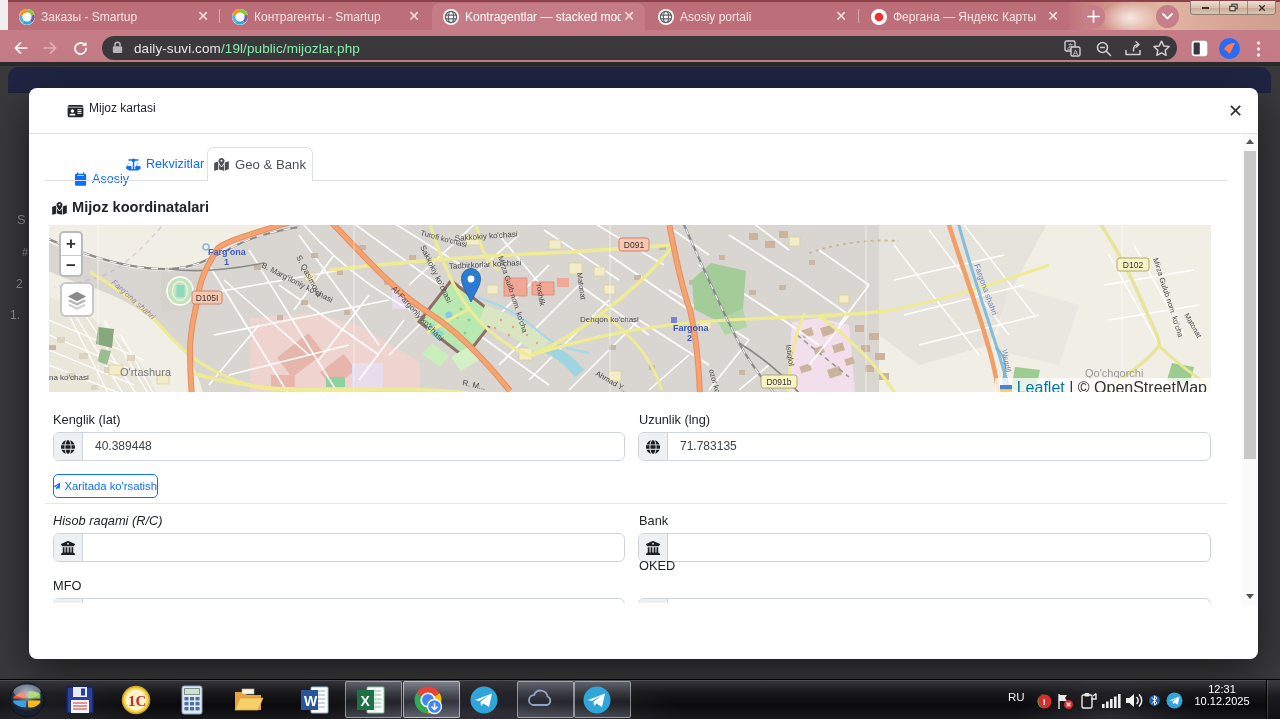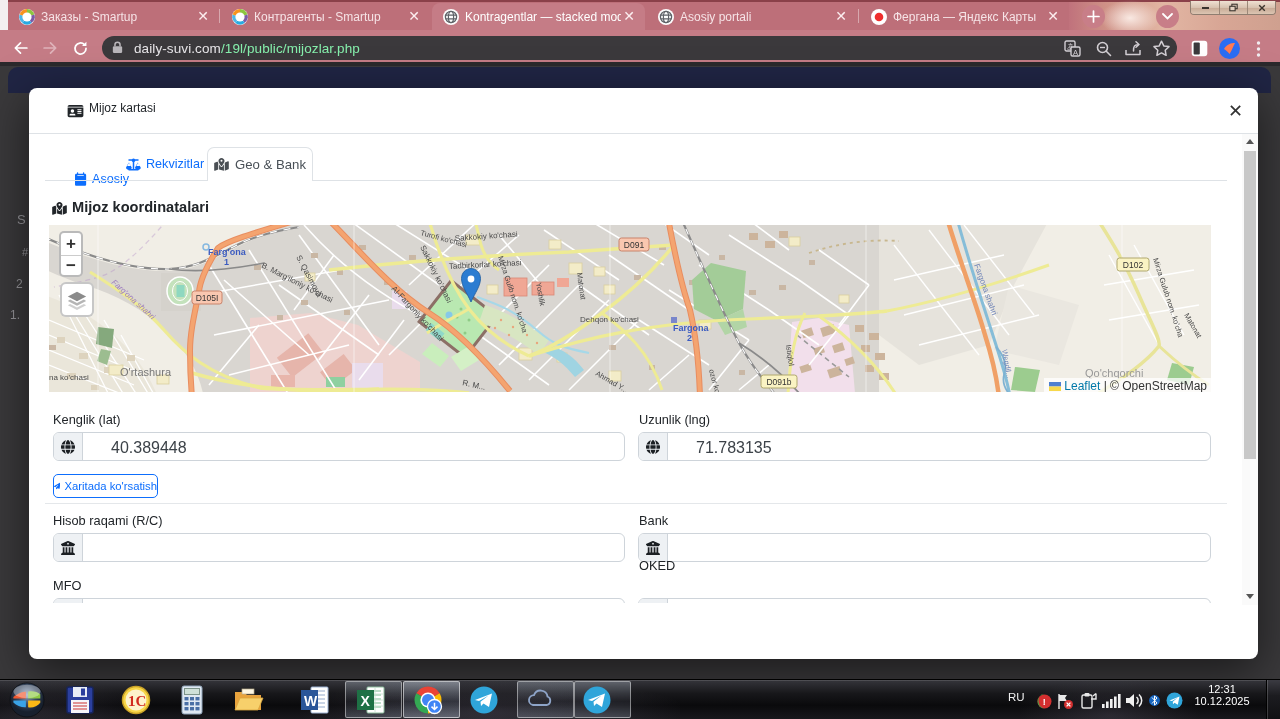--- a/index.html
+++ b/index.html
@@ -46,31 +46,31 @@
 .navtab { position:absolute; display:flex; align-items:center; gap:5px; color:#0d6efd; font-size:12.6px; }
 #tabactive { left:178px; top:13px; width:106px; height:34px; background:#fff; border:1px solid #dee2e6; border-bottom:none; border-radius:7px 7px 0 0; color:#495057; display:flex; align-items:center; justify-content:center; gap:6px; font-size:13.2px; }
 #tabline { left:16px; top:46px; width:1182px; height:1px; background:#dee2e6; }
 #tablinegap { left:179px; top:46px; width:104px; height:1px; background:#fff; }
 #geohead { position:absolute; left:23px; top:65px; display:flex; align-items:flex-end; gap:5px; font-weight:bold; font-size:14.6px; color:#212529; }
 
 
 .lbl { position:absolute; font-size:12.8px; color:#212529; }
 .igroup { position:absolute; height:29px; border:1px solid #ced4da; border-radius:6px; background:#fff; display:flex; }
 .iaddon { width:29px; background:#eef1f4; border-right:1px solid #ced4da; border-radius:5px 0 0 5px; display:flex; align-items:center; justify-content:center; }
-.ival { font-size:16px; color:#3c4248; padding:6px 0 0 28px; }
+.ival { font-size:12px; color:#3c4248; padding:6px 0 0 12px; }
 #xbtn { position:absolute; left:24px; top:340px; width:105px; height:24px; border:1px solid #0d6efd; border-radius:5px; color:#0d6efd; font-size:11.3px; display:flex; align-items:center; justify-content:center; gap:4px; white-space:nowrap; }
 .hr { position:absolute; height:1px; background:#e4e7ea; }
 
 
 #map { position:absolute; left:20px; top:91px; width:1162px; height:167px; background:#efece4; overflow:hidden; }
 #zoomctl { position:absolute; left:10px; top:6px; width:24px; height:46px; background:#fff; border:2px solid rgba(0,0,0,.27); border-radius:5px; }
 #zoomctl .zb { width:100%; height:22px; text-align:center; font-size:17px; font-weight:bold; color:#333; line-height:21px; }
 #zoomctl .zd { width:100%; height:1px; background:#ccc; }
 #layersctl { position:absolute; left:11px; top:57px; width:34px; height:35px; background:#fff; border:2px solid rgba(0,0,0,.22); border-radius:6px; display:flex; align-items:center; justify-content:center; }
-#attrib { position:absolute; right:0; bottom:0; height:14px; background:rgba(255,255,255,.75); font-size:12px; color:#333; padding:1px 4px 0 5px; white-space:nowrap; }
+#attrib { position:absolute; right:0; bottom:0; height:14px; background:rgba(255,255,255,.75); font-size:16px; color:#333; padding:1px 4px 0 5px; white-space:nowrap; }
 #attrib b { color:#0078a8; font-weight:normal; }
 
 
 #taskbar { left:0; top:679px; width:1280px; height:40px; background:linear-gradient(#35353b,#17171a 35%,#0a0a0c 65%,#18181c); border-top:1px solid #000; }
 #tbhl { left:0; top:680px; width:1280px; height:1px; background:rgba(255,255,255,.13); }
 .tbActive { position:absolute; top:681px; height:37px; border:1px solid rgba(255,255,255,.45); border-radius:2px; background:linear-gradient(rgba(200,212,228,.30),rgba(110,120,140,.10) 55%,rgba(190,205,225,.22)); }
 .tbico { position:absolute; top:684px; width:32px; height:32px; }
 .trayico { position:absolute; }
 #rutxt { position:absolute; left:1008px; top:691px; color:#f0f0f0; font-size:11.5px; }
 #clock { position:absolute; left:1194px; top:683px; width:56px; color:#fff; font-size:11px; text-align:center; line-height:12px; }
@@ -586,21 +586,21 @@
             <svg width="14" height="14" viewBox="0 0 512 512">
               <path fill="#1b1f23" d="M352 256c0 22.2-1.2 43.6-3.3 64l-185.3 0c-2.2-20.4-3.3-41.8-3.3-64s1.2-43.6 3.3-64l185.3 0c2.2 20.4 3.3 41.8 3.3 64zm28.8-64l123.1 0c5.3 20.5 8.1 41.9 8.1 64s-2.8 43.5-8.1 64l-123.1 0c2.1-20.6 3.2-42 3.2-64s-1.1-43.4-3.2-64zm112.6-32l-116.7 0c-10-63.9-29.8-117.4-55.3-151.6c78.3 20.7 142 77.5 171.9 151.6zm-149.1 0l-176.6 0c6.1-36.4 15.5-68.6 27-94.7c10.5-23.6 22.2-40.7 33.5-51.5C239.4 3.2 248.7 0 256 0s16.6 3.2 27.8 13.8c11.3 10.8 23 27.9 33.5 51.5c11.6 26 20.9 58.2 27 94.7zm-209 0L18.6 160C48.6 85.9 112.2 29.1 190.6 8.4C165.1 42.6 145.3 96.1 135.3 160zM8.1 192l123.1 0c-2.1 20.6-3.2 42-3.2 64s1.1 43.4 3.2 64L8.1 320C2.8 299.5 0 278.1 0 256s2.8-43.5 8.1-64zM194.7 446.6c-11.6-26-20.9-58.2-27-94.6l176.6 0c-6.1 36.4-15.5 68.6-27 94.6c-10.5 23.6-22.2 40.7-33.5 51.5C272.6 508.8 263.3 512 256 512s-16.6-3.2-27.8-13.8c-11.3-10.8-23-27.9-33.5-51.5zM135.3 352c10 63.9 29.8 117.4 55.3 151.6C112.2 482.9 48.6 426.1 18.6 352l116.7 0zm358.1 0c-30 74.1-93.6 130.9-171.9 151.6c25.5-34.2 45.2-87.7 55.3-151.6l116.7 0z"></path>
             </svg>
           </div>
           <div class="ival">71.783135</div>
         </div>
       <div id="xbtn"><svg width="12" height="12" viewBox="0 0 512 512">
             <path fill="#0d6efd" d="M498.1 5.6c10.1 7 15.4 19.1 13.5 31.2l-64 416c-1.5 9.7-7.4 18.2-16 23s-18.9 5.4-28 1.6L284 427.7l-68.5 74.1c-8.9 9.7-22.9 12.9-35.2 8.1S160 493.2 160 480l0-83.6c0-4 1.5-7.8 4.2-10.8L331.8 202.8c5.8-6.3 5.6-16-.4-22s-15.7-6.4-22-.7L106 360.8 17.7 316.6C7.1 311.3 .3 300.7 0 288.9s5.9-22.8 16.1-28.7l448-256c10.7-6.1 23.9-5.5 34 1.4z"></path>
           </svg> Xaritada ko'rsatish</div>
       <div class="hr" style="left:16px; top:369px; width:1182px;"></div>
-      <div class="lbl" style="left:24px; top:379px;">Hisob raqami (R/C)</div>
+      <div class="lbl" style="left:24px; top:379px;font-style:italic;">Hisob raqami (R/C)</div>
       <div class="lbl" style="left:610px; top:379px;">Bank</div>
       <div class="igroup" style="left:24px; top:399px; width:572px;">
           <div class="iaddon">
             <svg width="14" height="14" viewBox="0 0 512 512">
               <path fill="#1b1f23" d="M243.4 2.6l-224 96c-14 6-21.8 21-18.7 35.8S16.8 160 32 160l0 8c0 13.3 10.7 24 24 24l400 0c13.3 0 24-10.7 24-24l0-8c15.2 0 28.3-10.7 31.3-25.6s-4.8-29.9-18.7-35.8l-224-96c-8-3.4-17.2-3.4-25.2 0zM128 224l-64 0 0 196.3c-.6 .3-1.2 .7-1.8 1.1l-48 32c-11.7 7.8-17 22.4-12.9 35.9S17.9 512 32 512l448 0c14.1 0 26.5-9.2 30.6-22.7s-1.1-28.1-12.9-35.9l-48-32c-.6-.4-1.2-.7-1.8-1.1L448 224l-64 0 0 192-40 0 0-192-64 0 0 192-48 0 0-192-64 0 0 192-40 0 0-192zM256 64a32 32 0 1 1 0 64 32 32 0 1 1 0-64z"></path>
             </svg>
           </div>
         </div>
       <div class="igroup" style="left:609px; top:399px; width:573px;">
           <div class="iaddon">

